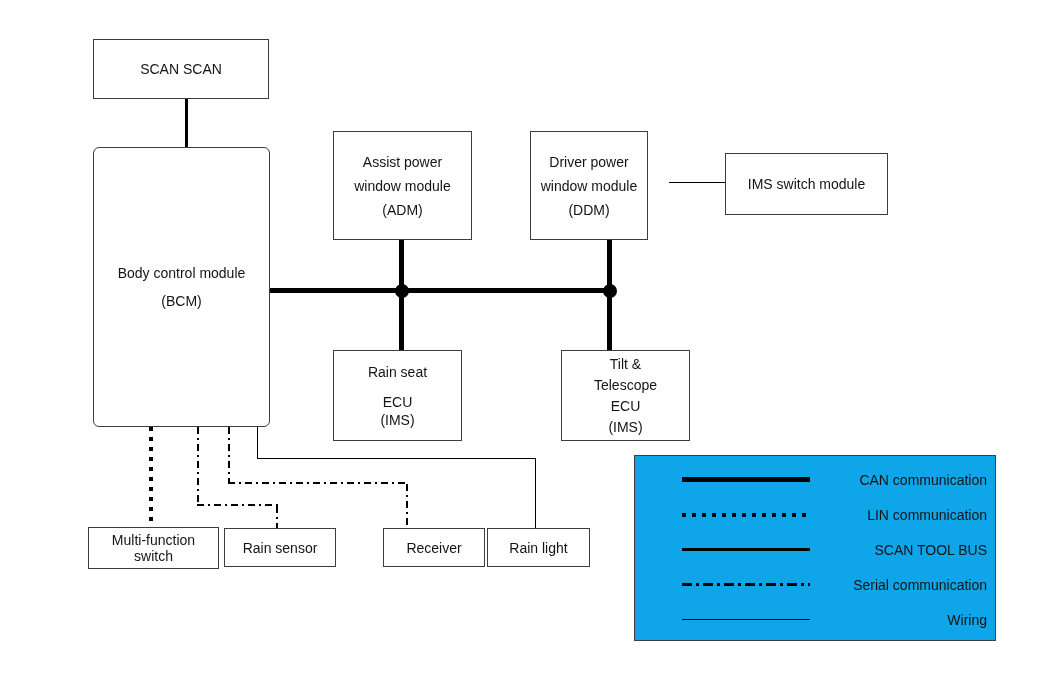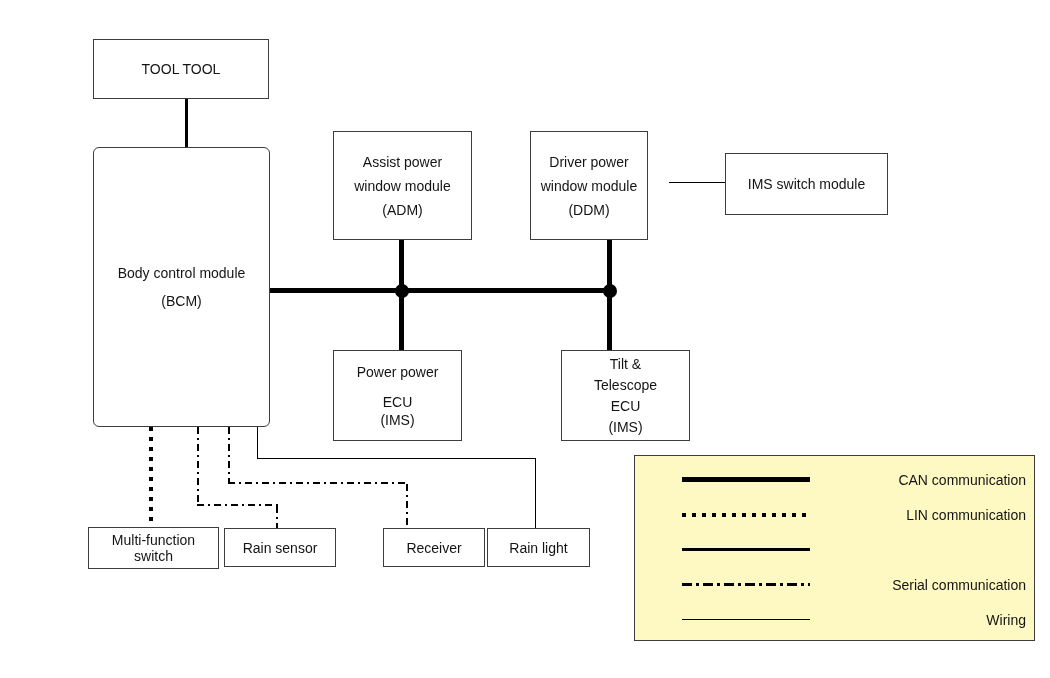--- a/index.html
+++ b/index.html
@@ -92,24 +92,24 @@
   .rain-h  { left: 197px; top: 504px; width: 81px; }
   .rain-v2 { left: 276px; top: 506px; height: 22px; }
   .recv-v1 { left: 228px; top: 427px; height: 57px; }
   .recv-h  { left: 228px; top: 482px; width: 180px; }
   .recv-v2 { left: 406px; top: 484px; height: 44px; }
 
   
   .legend {
     position: absolute;
     left: 634px; top: 455px;
-    width: 401px; height: 186px;
+    width: 362px; height: 186px;
     box-sizing: border-box;
     border: 1px solid #3d3d3d;
-    background: #fef9c3;
+    background: #0ea5e9;
     padding-top: 6px;
     z-index: 2;
     padding-left: 36px;
   }
   .legend-row {
     display: flex;
     align-items: center;
     height: 35px;
   }
   .legend-sample { width: 128px; margin-left: 11px; flex: none; }
@@ -153,21 +153,21 @@
 
   <div class="line serial-v recv-v1"></div>
   <div class="line serial-h recv-h"></div>
   <div class="line serial-v recv-v2"></div>
 
   <div class="line auto-wire-v1"></div>
   <div class="line auto-wire-h"></div>
   <div class="line auto-wire-v2"></div>
 
   <div class="box scan-tool">
-    <span>TOOL TOOL</span>
+    <span>SCAN SCAN</span>
   </div>
 
   <div class="box bcm">
     <span>Body control module</span>
     <span>(BCM)</span>
   </div>
 
   <div class="box adm">
     <span>Assist power</span>
     <span>window module</span>
@@ -178,21 +178,21 @@
     <span>Driver power</span>
     <span>window module</span>
     <span>(DDM)</span>
   </div>
 
   <div class="box ims-switch">
     <span>IMS switch module</span>
   </div>
 
   <div class="box power-seat">
-    <span>Power power</span>
+    <span>Rain seat</span>
     <span>ECU</span>
     <span>(IMS)</span>
   </div>
 
   <div class="box tilt">
     <span>Tilt &amp;</span>
     <span>Telescope</span>
     <span>ECU</span>
     <span>(IMS)</span>
   </div>
@@ -218,20 +218,21 @@
     <div class="legend-row">
       <div class="legend-sample sw-can"></div>
       <div class="legend-label">CAN communication</div>
     </div>
     <div class="legend-row">
       <div class="legend-sample sw-lin"></div>
       <div class="legend-label">LIN communication</div>
     </div>
     <div class="legend-row">
       <div class="legend-sample sw-scan"></div>
+      <div class="legend-label">SCAN TOOL BUS</div>
     </div>
     <div class="legend-row">
       <div class="legend-sample sw-serial"></div>
       <div class="legend-label">Serial communication</div>
     </div>
     <div class="legend-row">
       <div class="legend-sample sw-wiring"></div>
       <div class="legend-label">Wiring</div>
     </div>
   </div>

